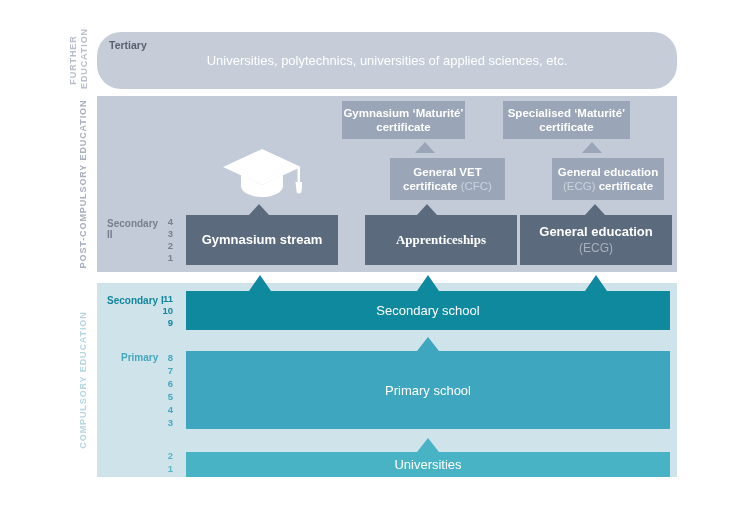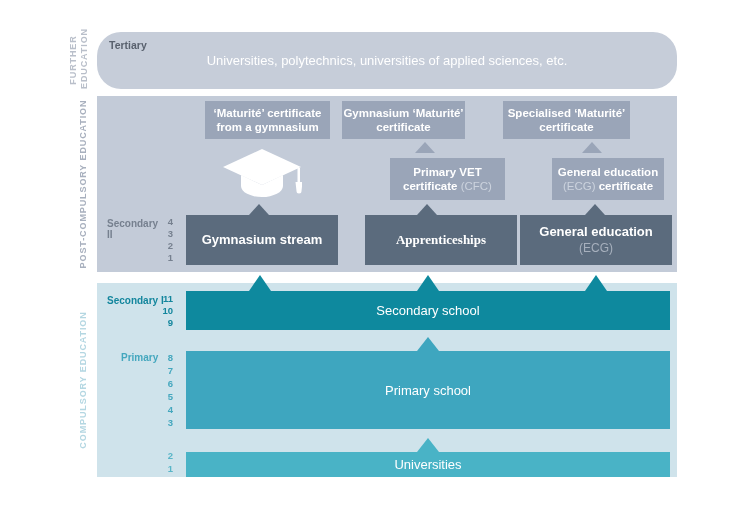--- a/index.html
+++ b/index.html
@@ -90,45 +90,41 @@
   <div class="vlabel vlabel-post">POST-COMPULSORY EDUCATION</div>
   <div class="vlabel vlabel-comp">COMPULSORY EDUCATION</div>
 
   <div class="top-band">
     <div class="tertiary-label">Tertiary</div>
     <div class="top-band-text">Universities, polytechnics, universities of applied sciences, etc.</div>
   </div>
 
   <div class="mid-section">
 
-    <div class="cert-box cert-1">
-      <div>‘Maturité’ certificate</div>
-      <div>from a gymnasium</div>
-    </div>
     <div class="cert-box cert-2">
       <div>Gymnasium ‘Maturité’</div>
       <div>certificate</div>
     </div>
     <div class="cert-box cert-3">
       <div>Specialised ‘Maturité’</div>
       <div>certificate</div>
     </div>
 
     <div class="tri tri-gray" style="left:318px;top:46px;"></div>
     <div class="tri tri-gray" style="left:485px;top:46px;"></div>
 
     <svg class="cap-icon" viewBox="0 0 80 56">
       <polygon points="40,1 79,19 40,37 1,19" fill="#ffffff"></polygon>
       <path d="M19,27 v11 a21,11 0 0 0 42,0 v-11 l-21,10 z" fill="#ffffff"></path>
       <rect x="75.5" y="20" width="2.5" height="15" fill="#ffffff"></rect>
       <path d="M73.5,34 h7 l-1,9 a2.5,2.5 0 0 1 -5,0 z" fill="#ffffff"></path>
     </svg>
 
     <div class="cert-box vet-box">
-      <div>Primary VET</div>
+      <div>General VET</div>
       <div>
         <span>certificate</span>
         <span class="muted-cert">(CFC)</span>
       </div>
     </div>
     <div class="cert-box ecg-cert-box">
       <div>General education</div>
       <div>
         <span class="muted-cert">(ECG)</span>
         <span>certificate</span>

